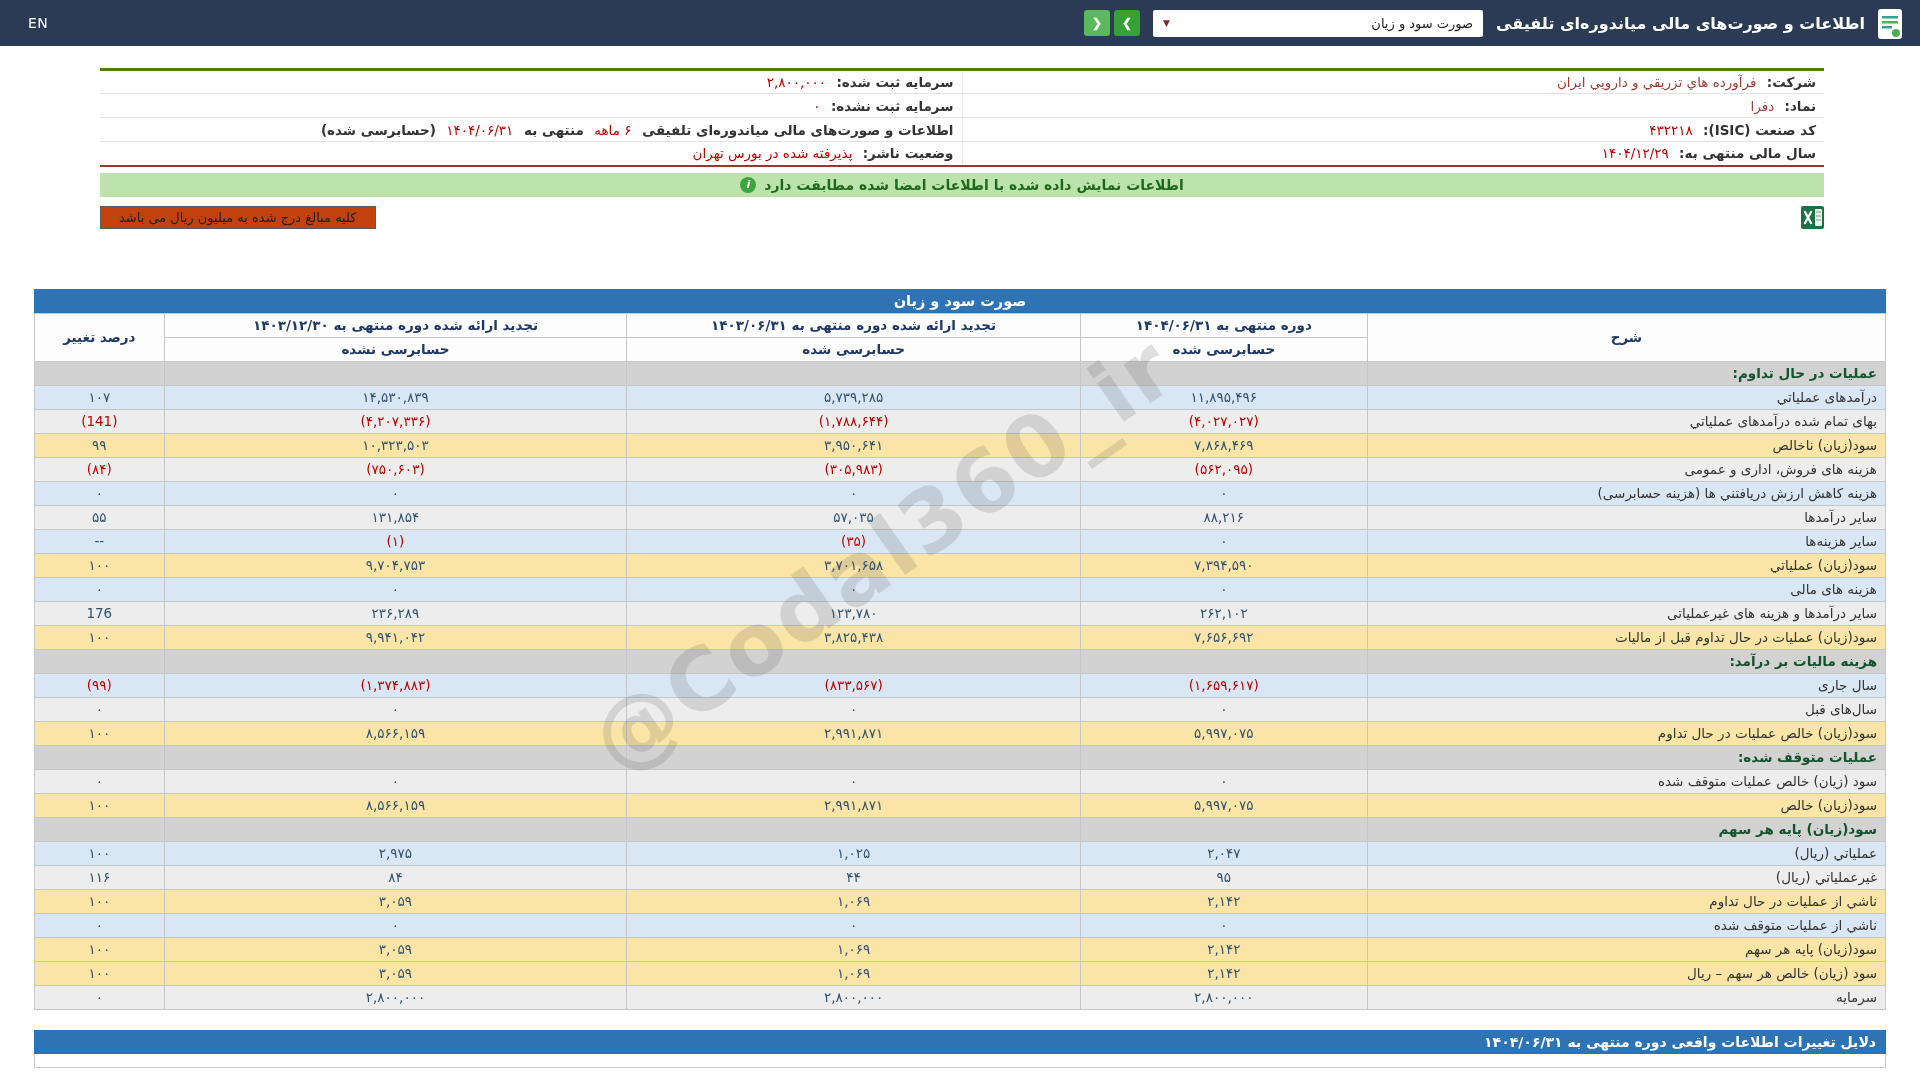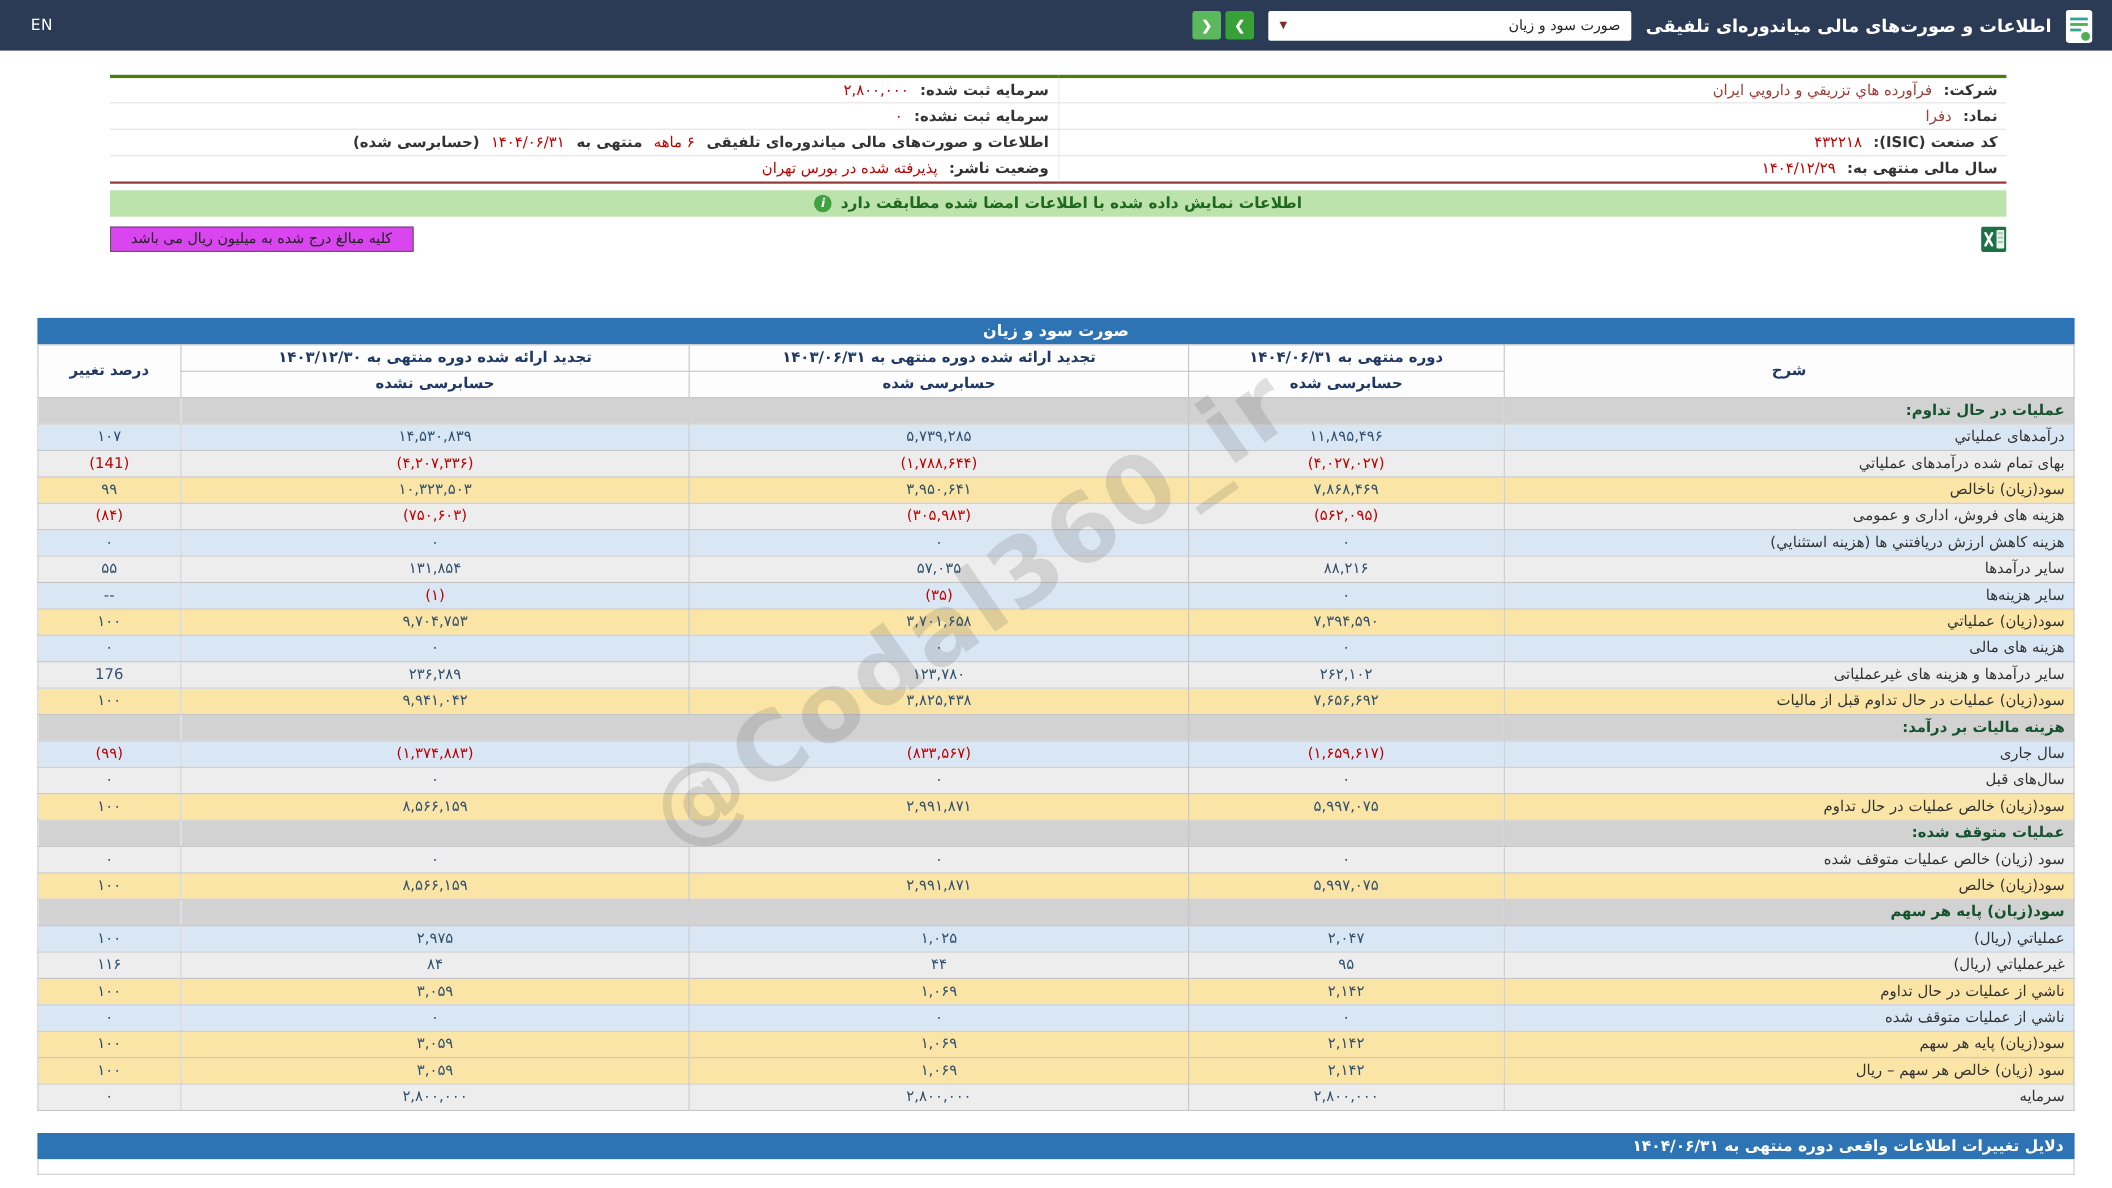--- a/index.html
+++ b/index.html
@@ -64,21 +64,21 @@
     width: 16px; height: 16px; border-radius: 50%;
     background: #3FA33F; color: #fff; font-size: 11px; font-weight: bold;
     font-style: italic; display: flex; align-items: center; justify-content: center;
     flex: 0 0 auto;
   }
 
   
   .unit-row { margin-top: 9px; display: flex; justify-content: space-between; align-items: center; }
   .excel-btn { cursor: pointer; display: flex; }
   .unit-note {
-    border: 1px solid #5a5a5a; background: #d946ef; height: 23px;
+    border: 1px solid #5a5a5a; background: #c2410c; height: 23px;
     padding: 0 18px; display: flex; align-items: center; font-size: 13px; color: #222;
   }
 
   
   .statement { margin: 60px 34px 0; position: relative; }
   .table-titlebar {
     background: #2E74B5; color: #fff; font-weight: bold; font-size: 14.5px;
     height: 24px; display: flex; align-items: center; justify-content: center;
   }
   table.income { width: 100%; border-collapse: collapse; table-layout: fixed; }
@@ -262,21 +262,21 @@
           <td class="num">۹۹</td>
         </tr>
         <tr class="row-gray">
           <td class="desc">هزینه های فروش، اداری و عمومی</td>
           <td class="num neg">(۵۶۲,۰۹۵)</td>
           <td class="num neg">(۳۰۵,۹۸۳)</td>
           <td class="num neg">(۷۵۰,۶۰۳)</td>
           <td class="num neg">(۸۴)</td>
         </tr>
         <tr class="row-blue">
-          <td class="desc">هزینه کاهش ارزش دریافتني ها (هزینه استثنایي)</td>
+          <td class="desc">هزینه کاهش ارزش دریافتني ها (هزینه حسابرسی)</td>
           <td class="num">۰</td>
           <td class="num">۰</td>
           <td class="num">۰</td>
           <td class="num">۰</td>
         </tr>
         <tr class="row-gray">
           <td class="desc">سایر درآمدها</td>
           <td class="num">۸۸,۲۱۶</td>
           <td class="num">۵۷,۰۳۵</td>
           <td class="num">۱۳۱,۸۵۴</td>

